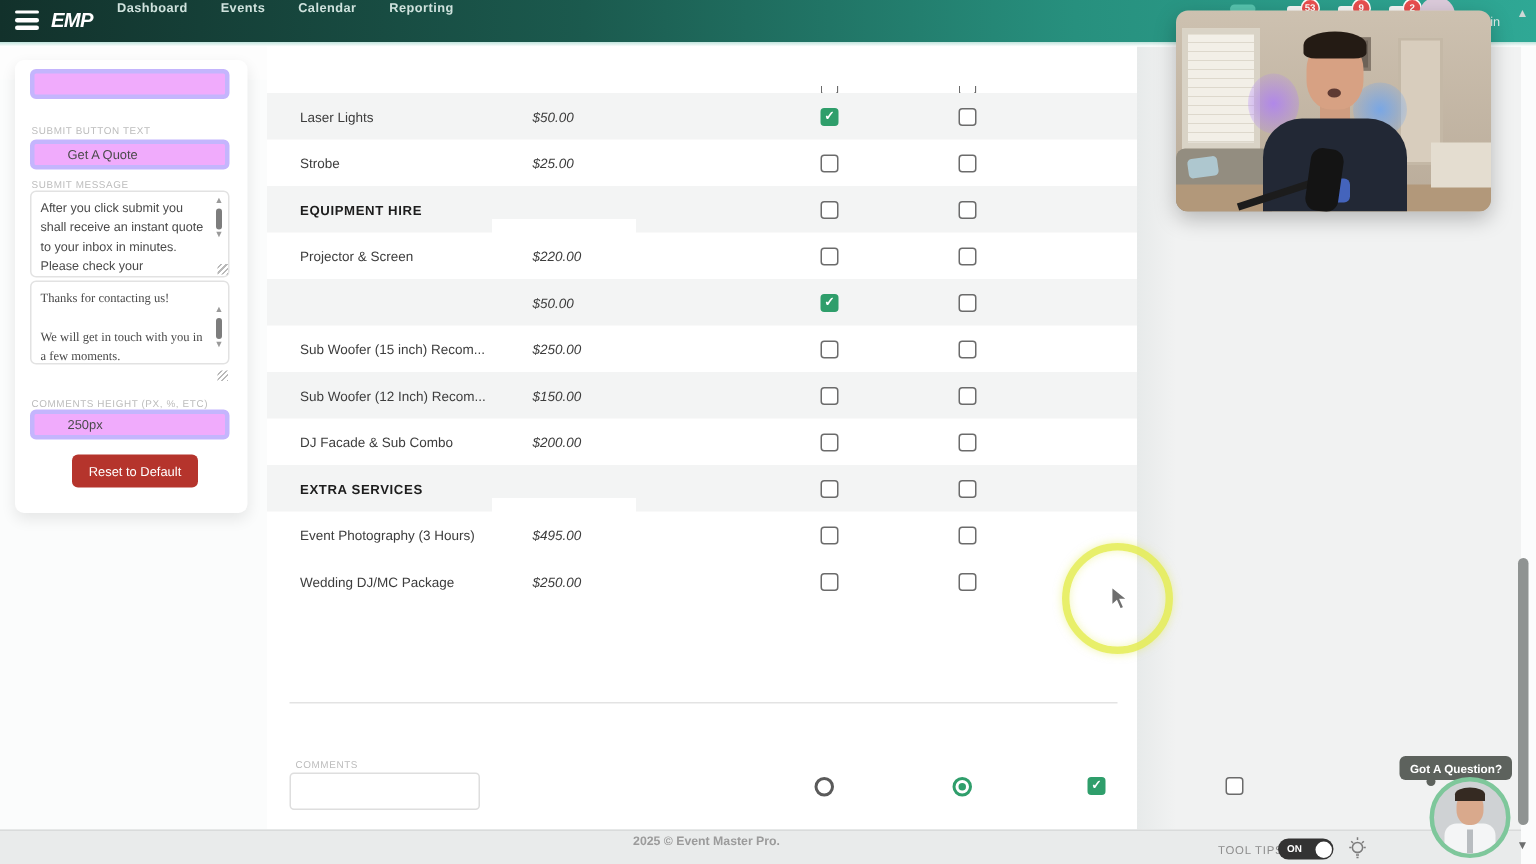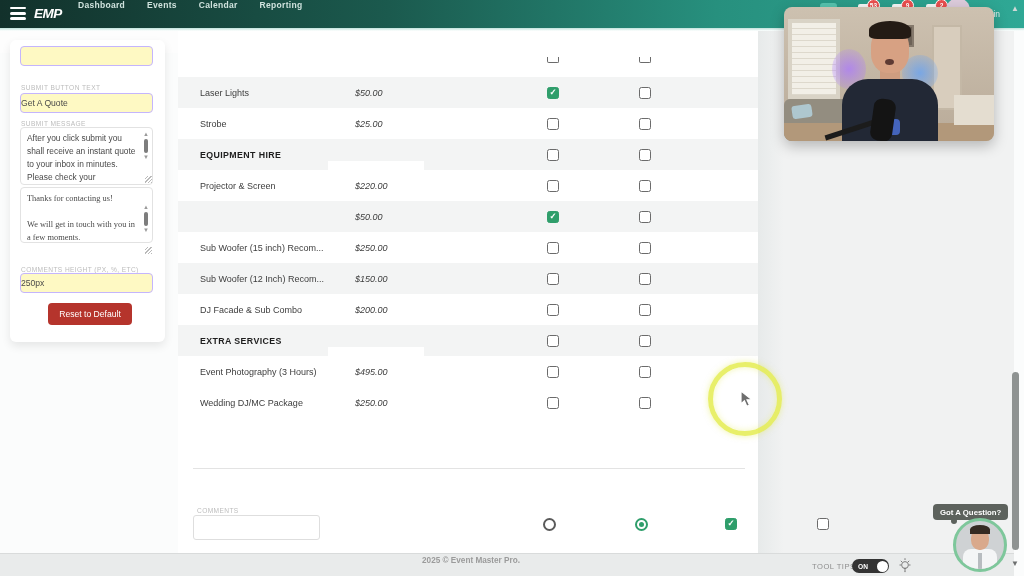--- a/index.html
+++ b/index.html
@@ -37,39 +37,39 @@
 
   
   .bg-right { position:absolute; left:758px; top:31px; width:256px; height:522px;
               background:linear-gradient(90deg,#e7eaea, #f1f2f2 26px); }
   .bg-topstrip { position:absolute; left:0; top:31px; width:1014px; height:22px; background:#fdfdfd; }
 
   
   .side-card { position:absolute; left:10px; top:40px; width:155px; height:302px; background:#fff;
                border-radius:6px; box-shadow:0 4px 10px rgba(0,0,0,0.09); z-index:2; }
   .side-lbl { position:absolute; left:11px; color:#bcbcbc; font-size:6.6px; letter-spacing:0.4px; }
-  .side-input { position:absolute; left:10px; width:133px; height:20px; border:1px solid #c4b5fd;
-                border-radius:4px; background:#fef9c3; font-family:inherit; font-size:8.6px; color:#4a4a4a;
-                padding:0 0; }
+  .side-input { position:absolute; left:10px; width:133px; height:20px; border:3px solid #c4b5fd;
+                border-radius:4px; background:#f0abfc; font-family:inherit; font-size:8.6px; color:#4a4a4a;
+                padding:0 22px; }
   .side-ta { position:absolute; left:10px; width:133px; border:1px solid #e2e2e2; border-radius:4px;
              background:#fff; font-family:inherit; font-size:8.4px; color:#4a4a4a; line-height:13px;
              padding:4px 14px 2px 6px; resize:none; overflow:hidden; }
   .ta-scroll { position:absolute; width:10px; display:flex; flex-direction:column; align-items:center; }
   .ta-scroll .ar { color:#9a9a9a; font-size:6px; line-height:7px; }
   .ta-scroll .th { width:4px; height:14px; background:#7d7d7d; border-radius:2px; margin:1px 0; }
   .ta-grip { position:absolute; width:7px; height:7px;
              background:repeating-linear-gradient(135deg,transparent 0 1.5px,#b9b9b9 1.5px 2.5px); }
   .reset-btn { position:absolute; left:38px; top:263px; width:84px; height:22px; background:#b5342c;
                border:none; border-radius:4px; color:#fff; font-family:inherit; font-size:8.6px; cursor:pointer; }
 
   
   .main-card { position:absolute; left:178px; top:31px; width:580px; height:522px; background:#fff; z-index:1; }
   .partial-cb { position:absolute; top:26px; width:12px; height:6px; border:1.5px solid #6b6b6b;
                 border-top:none; border-radius:0 0 2px 2px; }
-  .rows { position:absolute; left:0; top:46px; width:580px; }
+  .rows { position:absolute; left:0; top:31px; width:580px; }
   .trow { position:relative; width:580px; height:31px; }
   .trow.shade { background:#f3f4f4; }
   .tname { position:absolute; left:22px; top:0; height:31px; display:flex; align-items:center;
            font-size:9px; color:#3d3d3d; }
   .trow.section .tname { font-weight:bold; color:#1d1d1d; font-size:8.8px; letter-spacing:0.4px; }
   .tprice { position:absolute; left:177px; top:0; height:31px; display:flex; align-items:center;
             font-size:9px; color:#3d3d3d;font-style:italic; }
   .cb { position:absolute; top:9.5px; width:12px; height:12px; border:1.5px solid #6b6b6b;
         border-radius:2.5px; background:#fff; cursor:pointer; }
   .cb.c1 { left:369px; } .cb.c2 { left:461px; }

